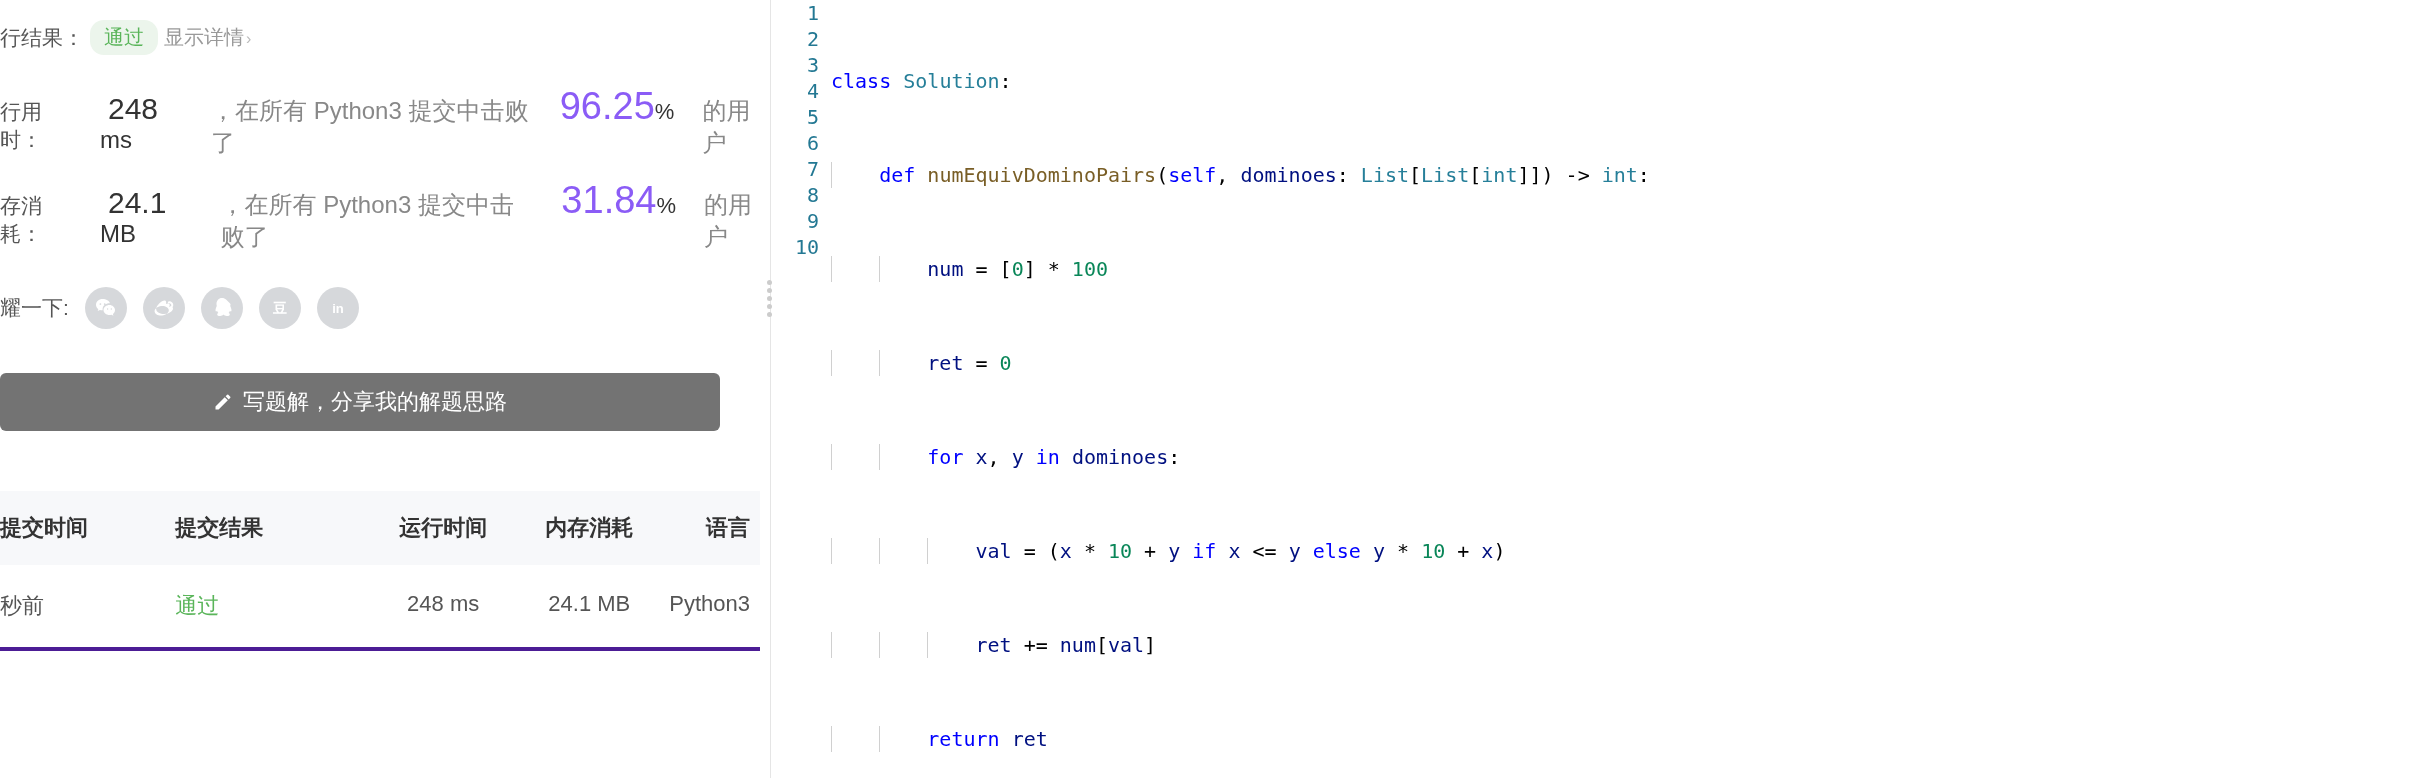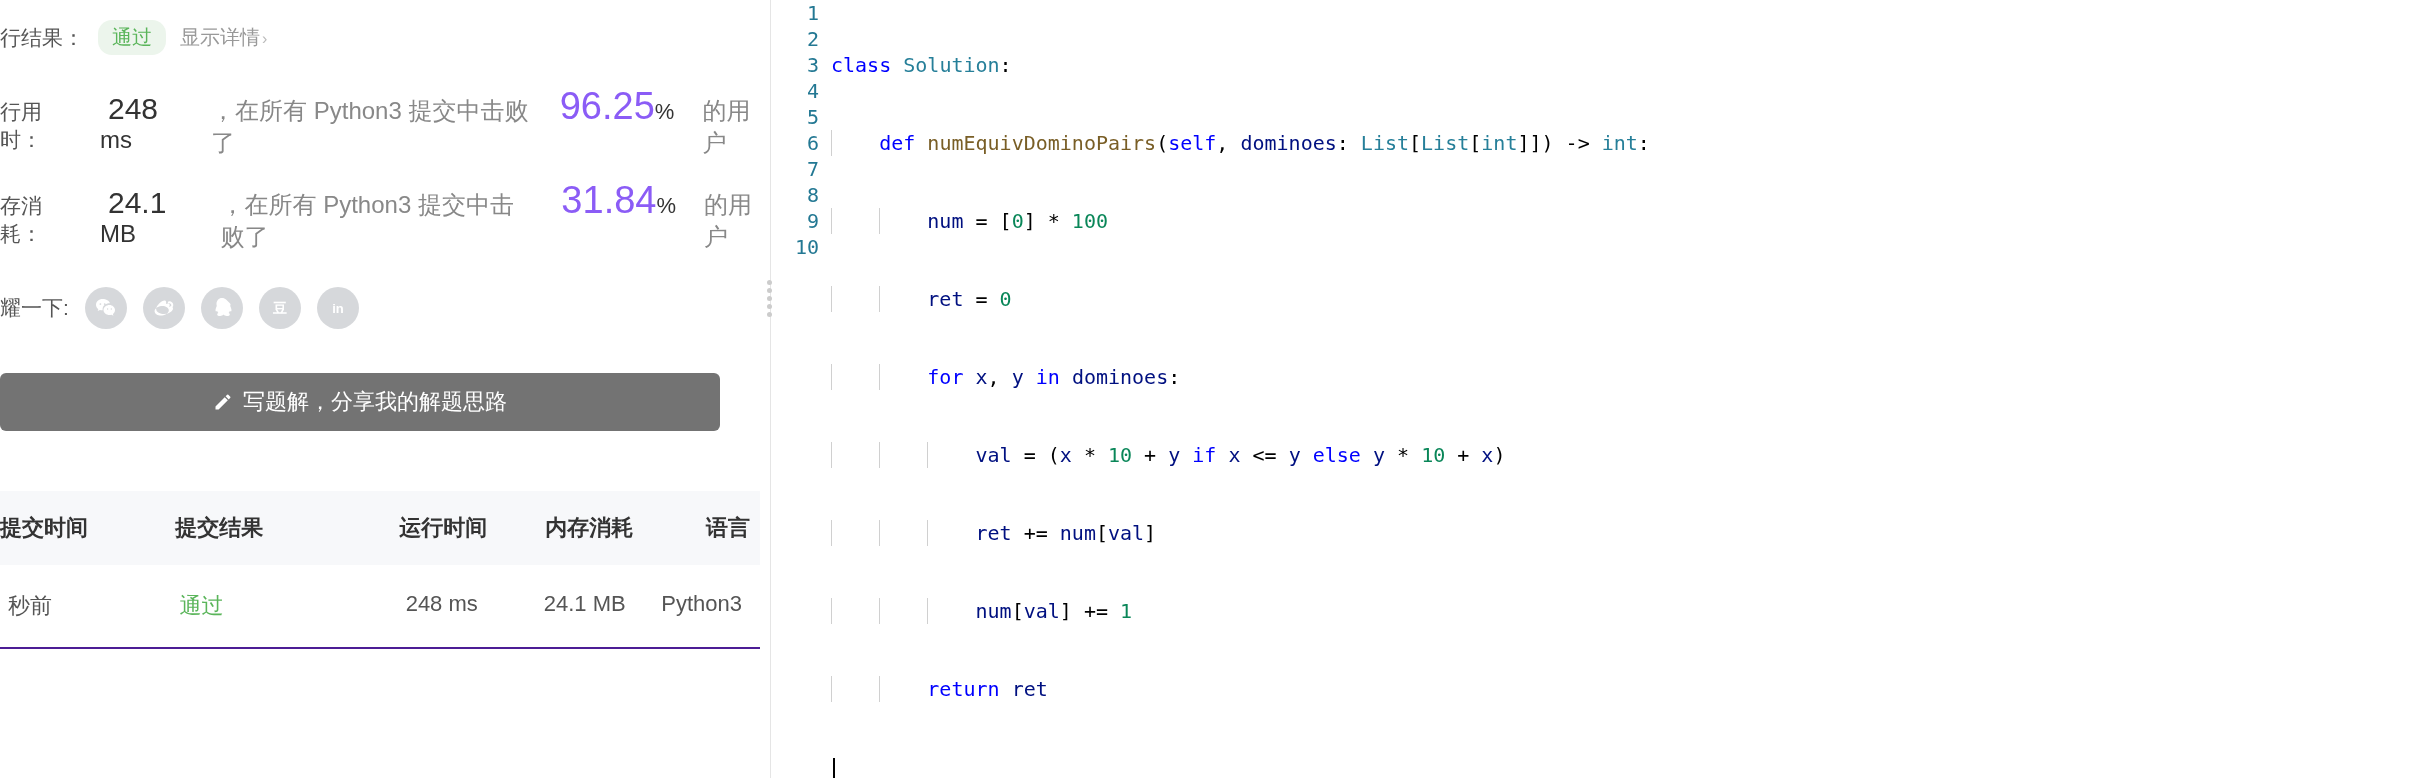--- a/index.html
+++ b/index.html
@@ -18,21 +18,21 @@
     .left-panel {
       width: 770px;
       padding: 0;
       background: #ffffff;
       display: flex;
       flex-direction: column;
     }
     .result-header {
       display: flex;
       align-items: center;
-      gap: 14px;
+      gap: 6px;
       padding: 20px 0 20px 0;
       font-size: 21px;
     }
     .result-label {
       color: #555;
     }
     .status-badge {
       background: #ecf5ec;
       color: #5ab55a;
       padding: 4px 14px;
@@ -144,24 +144,24 @@
       font-weight: 600;
       color: #333;
     }
     .col-time { width: 180px; padding-left: 0; }
     .col-result { width: 200px; text-align: left; }
     .col-runtime { width: 150px; text-align: center; }
     .col-memory { width: 150px; text-align: center; }
     .col-lang { width: 100px; text-align: right; padding-right: 10px; }
     .table-row {
       display: flex;
-      padding: 26px 8px;
+      padding: 26px 0;
       font-size: 22px;
       color: #555;
-      border-bottom: 2px solid #4c1d95;
+      border-bottom: 4px solid #4c1d95;
     }
     .table-row .col-result {
       color: #5ab55a;
     }
     .divider {
       width: 1px;
       background: #e5e5e5;
       position: relative;
     }
     .divider-dots {
@@ -203,20 +203,21 @@
       padding-top: 0;
       font-family: "SF Mono", Monaco, Consolas, monospace;
       font-size: 20px;
       line-height: 26px;
       white-space: pre;
       position: relative;
     }
     .code-line {
       height: 26px;
       position: relative;
+      margin-top: 16px;
     }
     .indent-guide {
       position: absolute;
       left: 0;
       top: 0;
       bottom: 0;
       border-left: 1px solid #d0d0d0;
     }
     .kw { color: #0000ff; }
     .cls { color: #267f99; }
@@ -342,17 +343,16 @@
     <div class="gutter-line">10</div>
   </div>
   <div class="code-area">
     <div class="code-line"><span class="kw">class</span> <span class="cls">Solution</span>:</div>
     <div class="code-line"><span class="indent-guide" style="left:0"></span>    <span class="kw">def</span> <span class="fn">numEquivDominoPairs</span>(<span class="self">self</span>, <span class="param">dominoes</span>: <span class="type">List</span>[<span class="type">List</span>[<span class="builtin">int</span>]]) -&gt; <span class="builtin">int</span>:</div>
     <div class="code-line"><span class="indent-guide" style="left:0"></span><span class="indent-guide" style="left:48px"></span>        <span class="var">num</span> = [<span class="num">0</span>] * <span class="num">100</span></div>
     <div class="code-line"><span class="indent-guide" style="left:0"></span><span class="indent-guide" style="left:48px"></span>        <span class="var">ret</span> = <span class="num">0</span></div>
     <div class="code-line"><span class="indent-guide" style="left:0"></span><span class="indent-guide" style="left:48px"></span>        <span class="kw">for</span> <span class="var">x</span>, <span class="var">y</span> <span class="kw">in</span> <span class="var">dominoes</span>:</div>
     <div class="code-line"><span class="indent-guide" style="left:0"></span><span class="indent-guide" style="left:48px"></span><span class="indent-guide" style="left:96px"></span>            <span class="var">val</span> = (<span class="var">x</span> * <span class="num">10</span> + <span class="var">y</span> <span class="kw">if</span> <span class="var">x</span> &lt;= <span class="var">y</span> <span class="kw">else</span> <span class="var">y</span> * <span class="num">10</span> + <span class="var">x</span>)</div>
     <div class="code-line"><span class="indent-guide" style="left:0"></span><span class="indent-guide" style="left:48px"></span><span class="indent-guide" style="left:96px"></span>            <span class="var">ret</span> += <span class="var">num</span>[<span class="var">val</span>]</div>
-    <div class="code-line"><span class="indent-guide" style="left:0"></span><span class="indent-guide" style="left:48px"></span><span class="indent-guide" style="left:96px"></span>            <span class="var">num</span>[<span class="var">val</span>] += <span class="num">1</span></div>
     <div class="code-line"><span class="indent-guide" style="left:0"></span><span class="indent-guide" style="left:48px"></span>        <span class="kw">return</span> <span class="var">ret</span></div>
     <div class="code-line"><span class="cursor"></span></div>
   </div>
 </div>
 
 </body></html>

